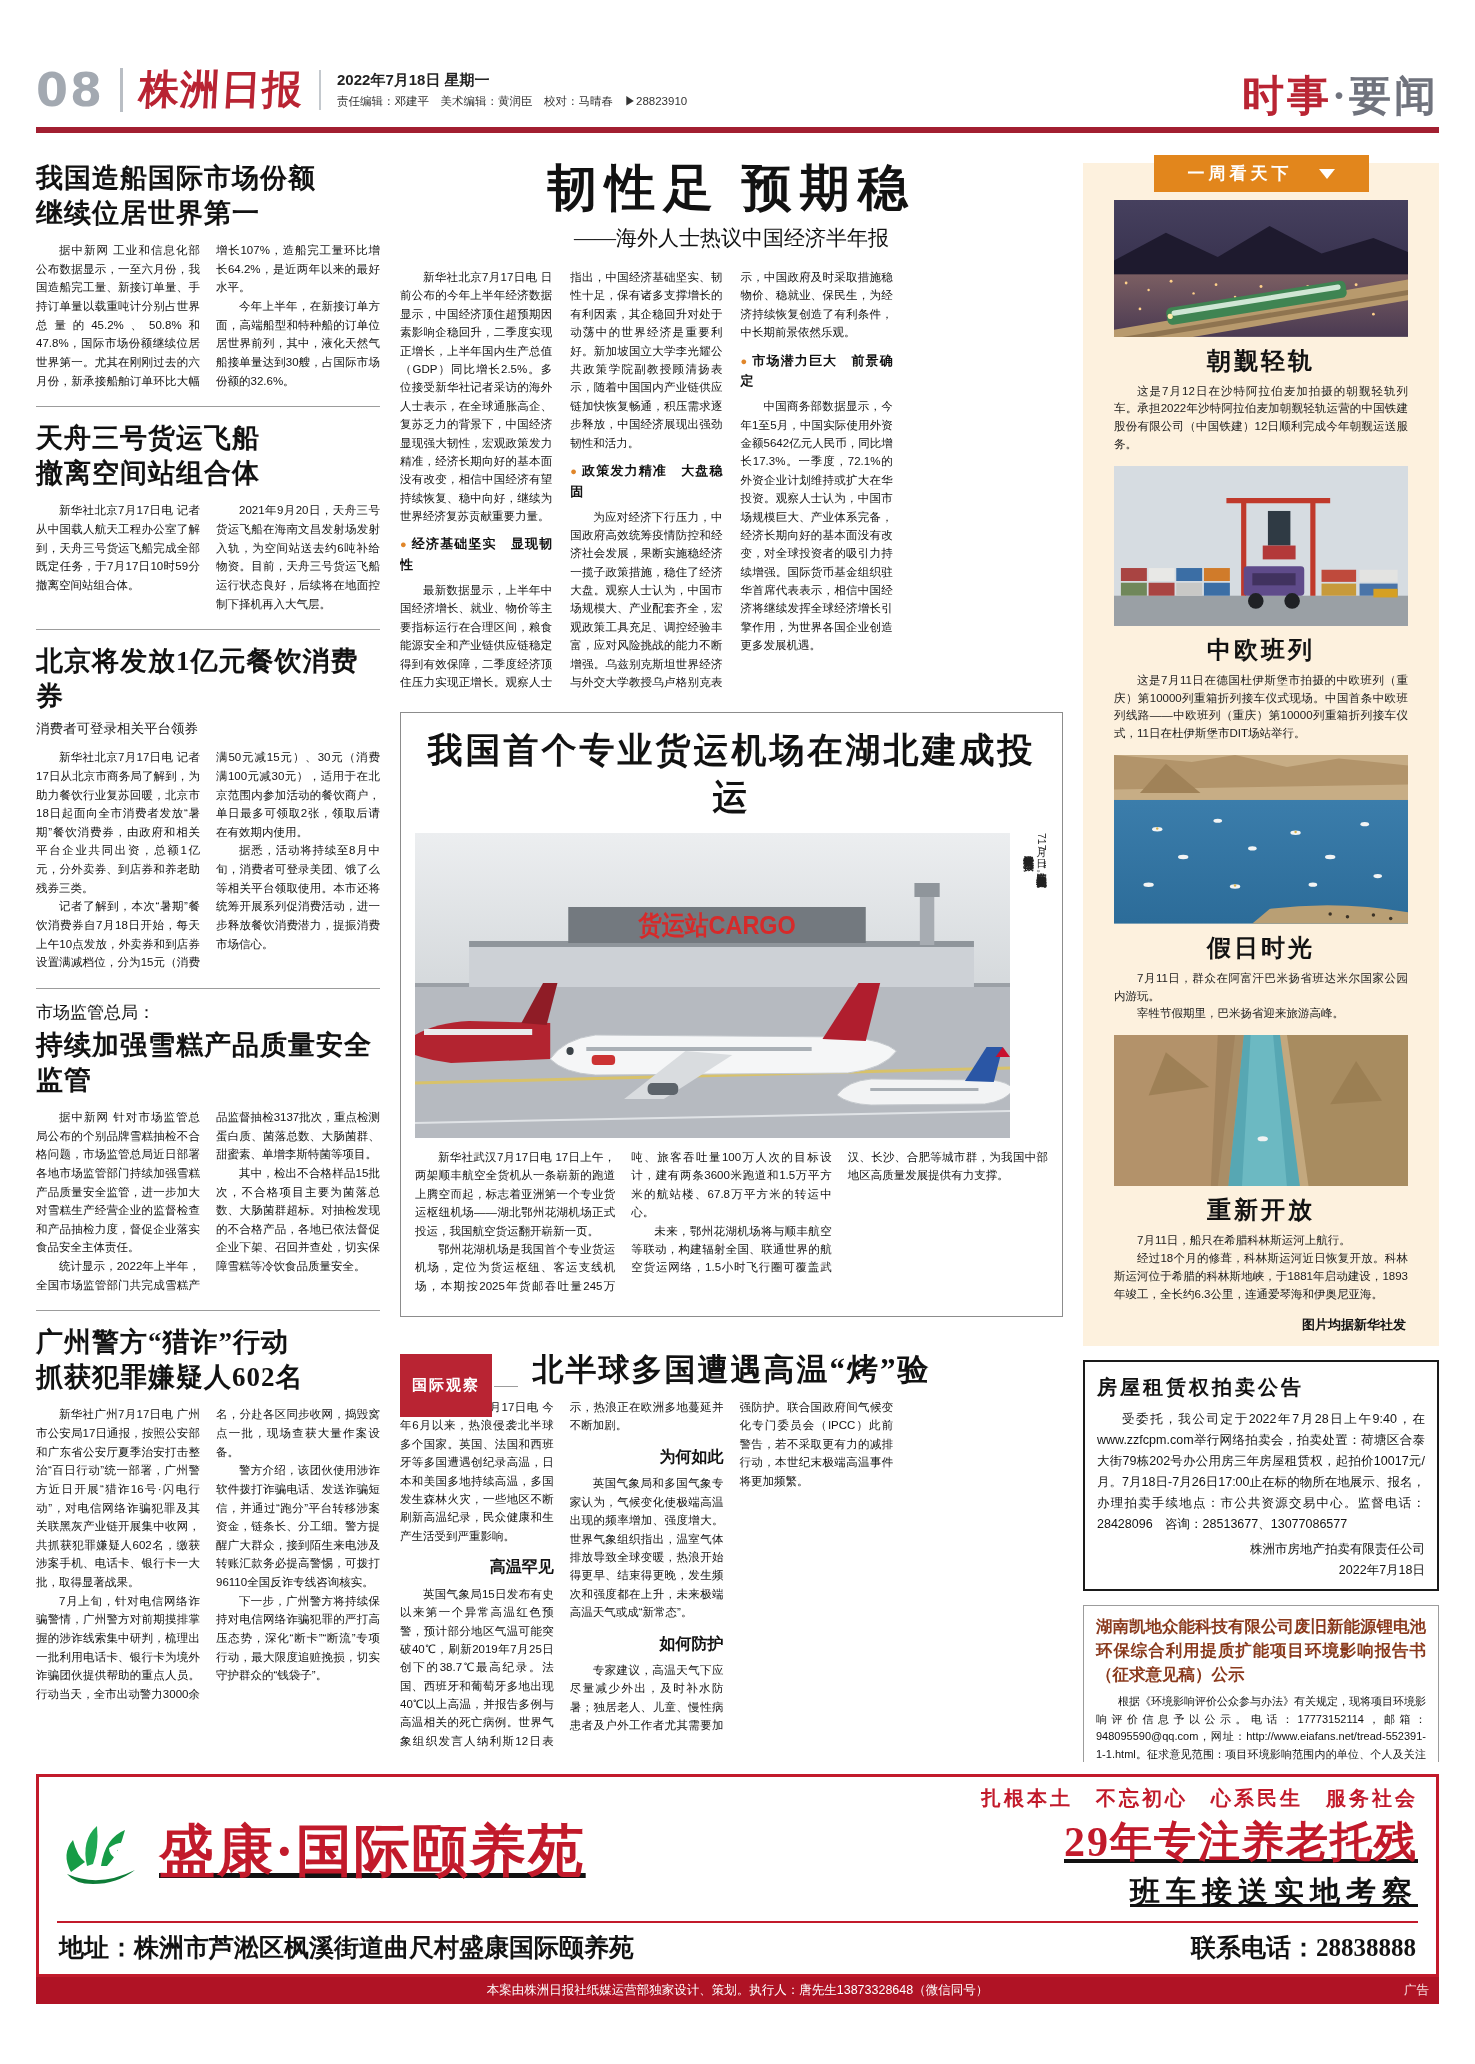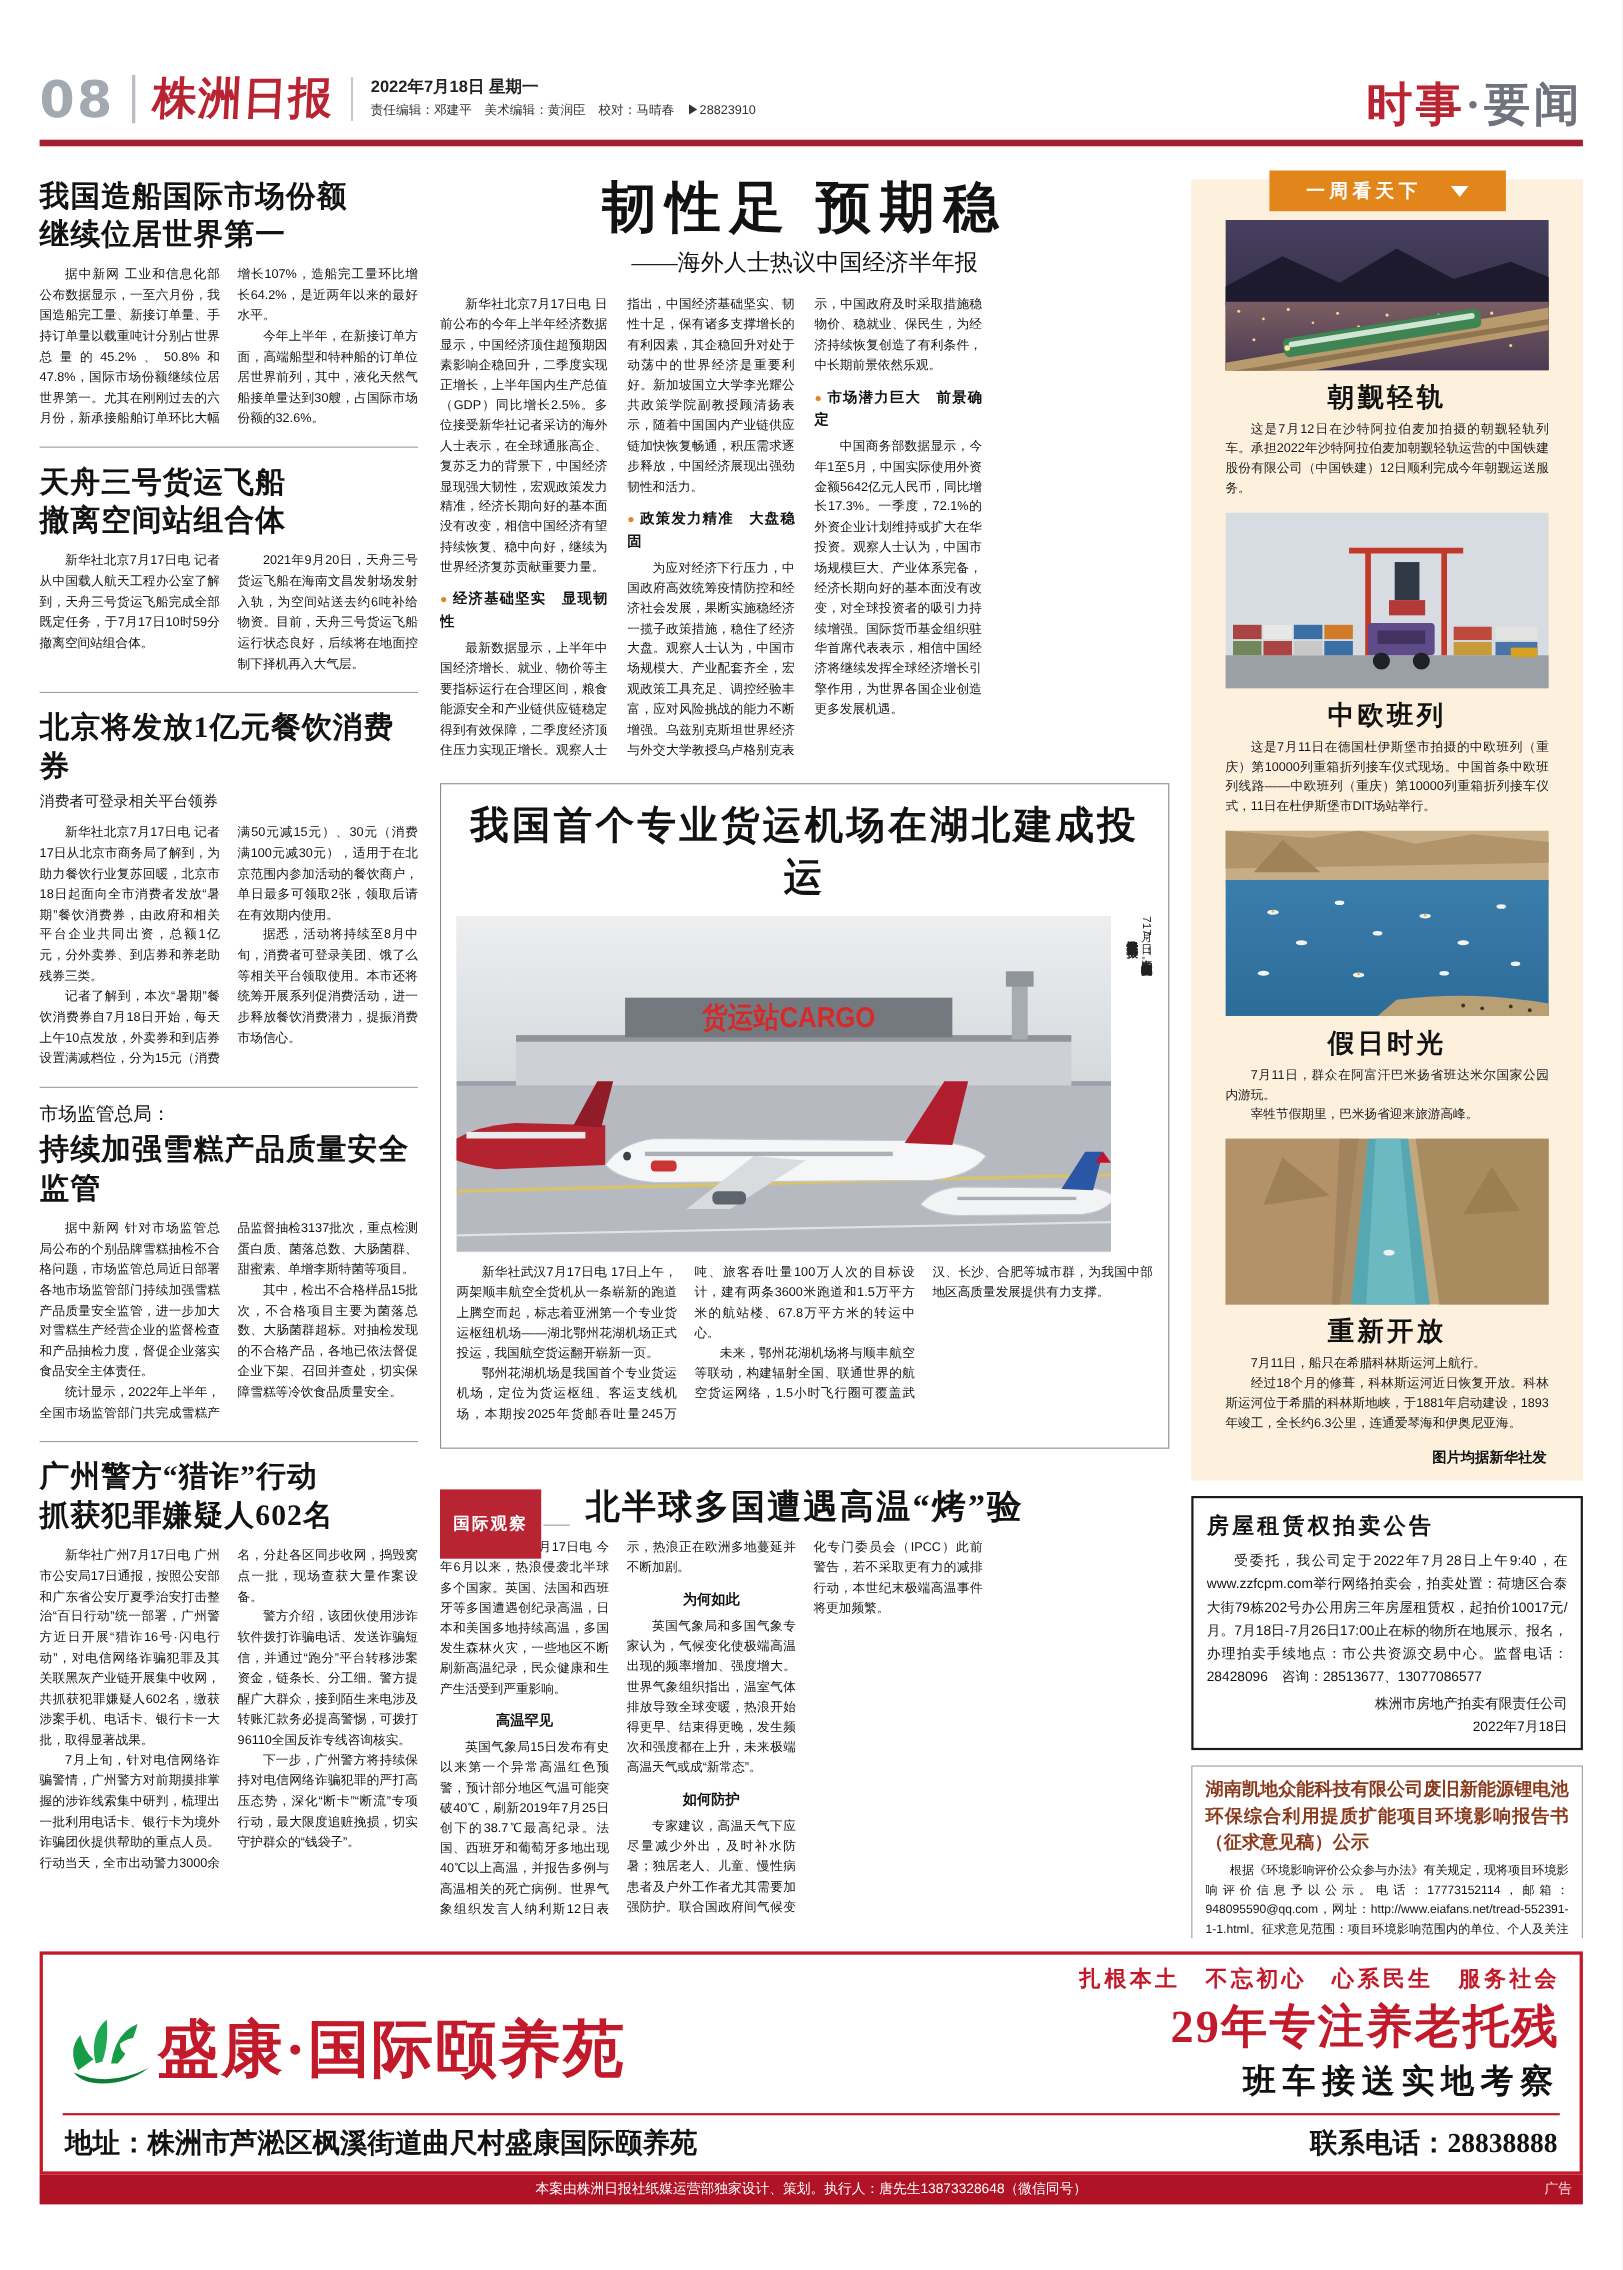--- a/index.html
+++ b/index.html
@@ -55,21 +55,21 @@
               text-align:justify;margin-top:10px;overflow:hidden;}
   .intl{margin-top:16px;}
   .intl-head{position:relative;height:44px;margin-bottom:6px;}
   .intl-tag{position:absolute;left:0;top:6px;background:#b92433;color:#fff;font-weight:700;font-size:15px;
             padding:22px 12px;letter-spacing:2px;}
   .intl-tag:after{content:"";position:absolute;right:-26px;top:50%;width:24px;height:1px;background:#9c9c9c;}
   .intl-title{font-family:"Liberation Serif",serif;font-weight:900;font-size:31px;text-align:center;
               letter-spacing:2px;line-height:44px;}
   .intl-body{columns:4;column-gap:16px;height:355px;column-fill:auto;font-size:11.5px;line-height:1.6;
              text-align:justify;overflow:hidden;}
-  .intl-sub{text-align:center;font-weight:700;text-indent:0;margin:9px 0 5px;font-size:13px;}
+  .intl-sub{text-align:right;font-weight:700;text-indent:0;margin:9px 0 5px;font-size:16px;}
   
   .panel{background:#fdf1de;padding:0 31px 12px;margin-top:16px;}
   .banner{width:215px;margin:0 auto;background:#e2861c;color:#fff;font-weight:700;font-size:17px;
           letter-spacing:4px;padding:7px 0;display:flex;justify-content:center;align-items:center;gap:26px;
           position:relative;top:-8px;}
   .chev{width:0;height:0;border-left:8px solid transparent;border-right:8px solid transparent;
         border-top:10px solid #fff;}
   .sb-item{margin-bottom:12px;}
   .sb-photo{width:100%;display:block;}
   .sb-photo svg{display:block;width:100%;}
@@ -83,21 +83,21 @@
   .auction-body{font-size:12.5px;line-height:1.68;text-align:justify;}
   .auction-sign{text-align:right;font-size:12.5px;line-height:1.7;margin-top:4px;}
   .auction-sign div{text-indent:0;}
   .notice{border:1px solid #9c9c9c;margin-top:14px;padding:9px 12px;}
   .notice-title{font-family:"Liberation Serif",serif;font-weight:700;font-size:16.5px;line-height:1.45;
                 color:#8a3a1d;text-align:justify;margin-bottom:6px;}
   .notice-body{font-size:11px;line-height:1.6;text-align:justify;}
   
   .ad{margin:12px 36px 0;border:3px solid #c21a2b;padding:8px 18px 0;position:relative;background:#fff;}
   .ad-slogan{text-align:right;color:#c21a2b;font-weight:700;font-size:20px;letter-spacing:3px;}
-  .ad-mainrow{display:flex;align-items:center;padding:2px 0 8px;}
+  .ad-mainrow{display:flex;align-items:flex-start;gap:16px;padding:2px 0 8px;text-decoration:underline;}
   .ad-brand{font-family:"Liberation Serif",serif;font-weight:900;font-size:56px;color:#c21a2b;
             letter-spacing:2px;white-space:nowrap;}
   .ad-right{margin-left:auto;display:flex;flex-direction:column;align-items:flex-end;gap:2px;}
   .ad-29{font-family:"Liberation Serif",serif;font-weight:900;font-size:42px;color:#c21a2b;letter-spacing:2px;}
   .ad-bus{font-family:"Liberation Serif",serif;font-weight:900;font-size:30px;color:#111;letter-spacing:6px;}
   .ad-addrrow{border-top:2px solid #c21a2b;display:flex;justify-content:space-between;align-items:center;
               font-family:"Liberation Serif",serif;font-weight:700;font-size:25px;padding:8px 2px 10px;}
   .ad-strip{margin:0 36px;background:#b01325;color:#fff;font-size:12.5px;text-align:center;position:relative;
             padding:5px 70px;}
   .ad-strip .adtag{position:absolute;right:10px;top:5px;color:#f6d9dc;}

